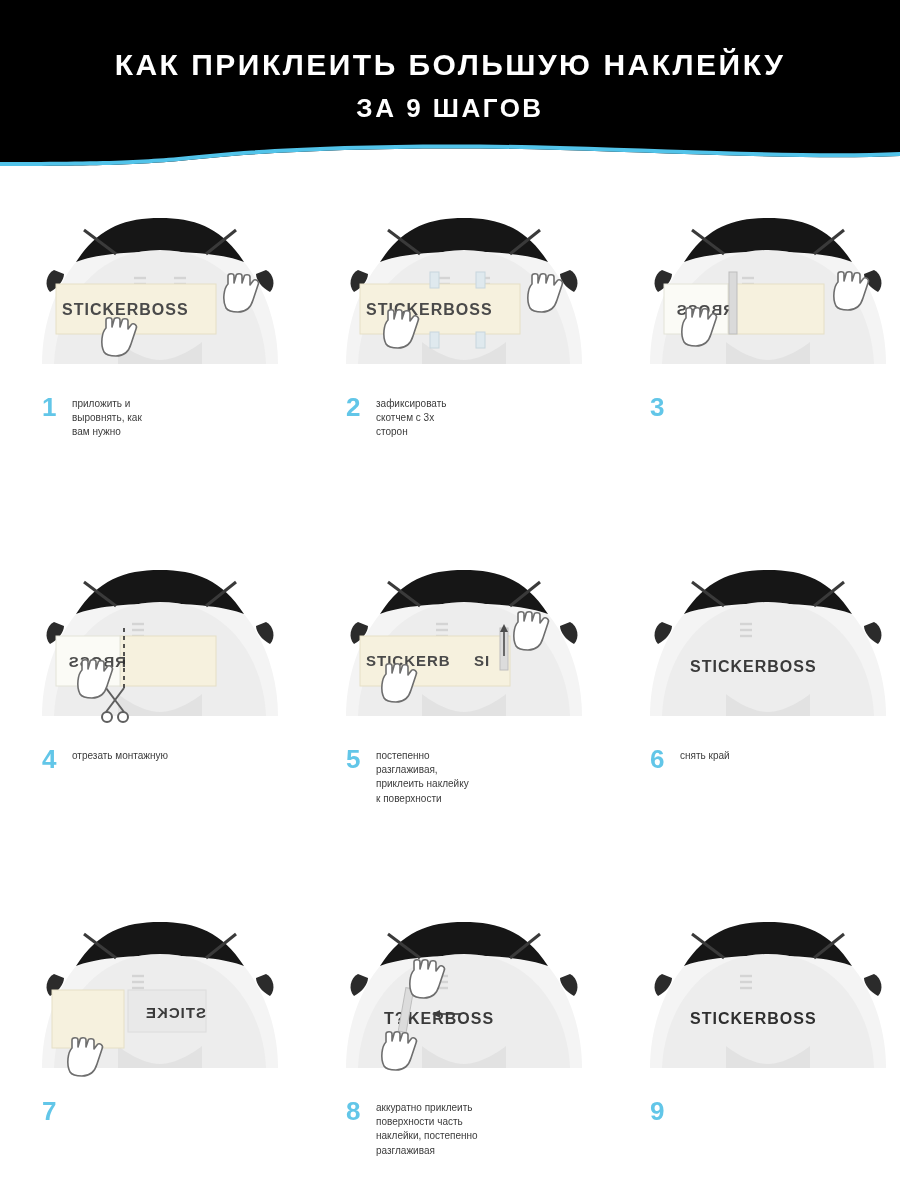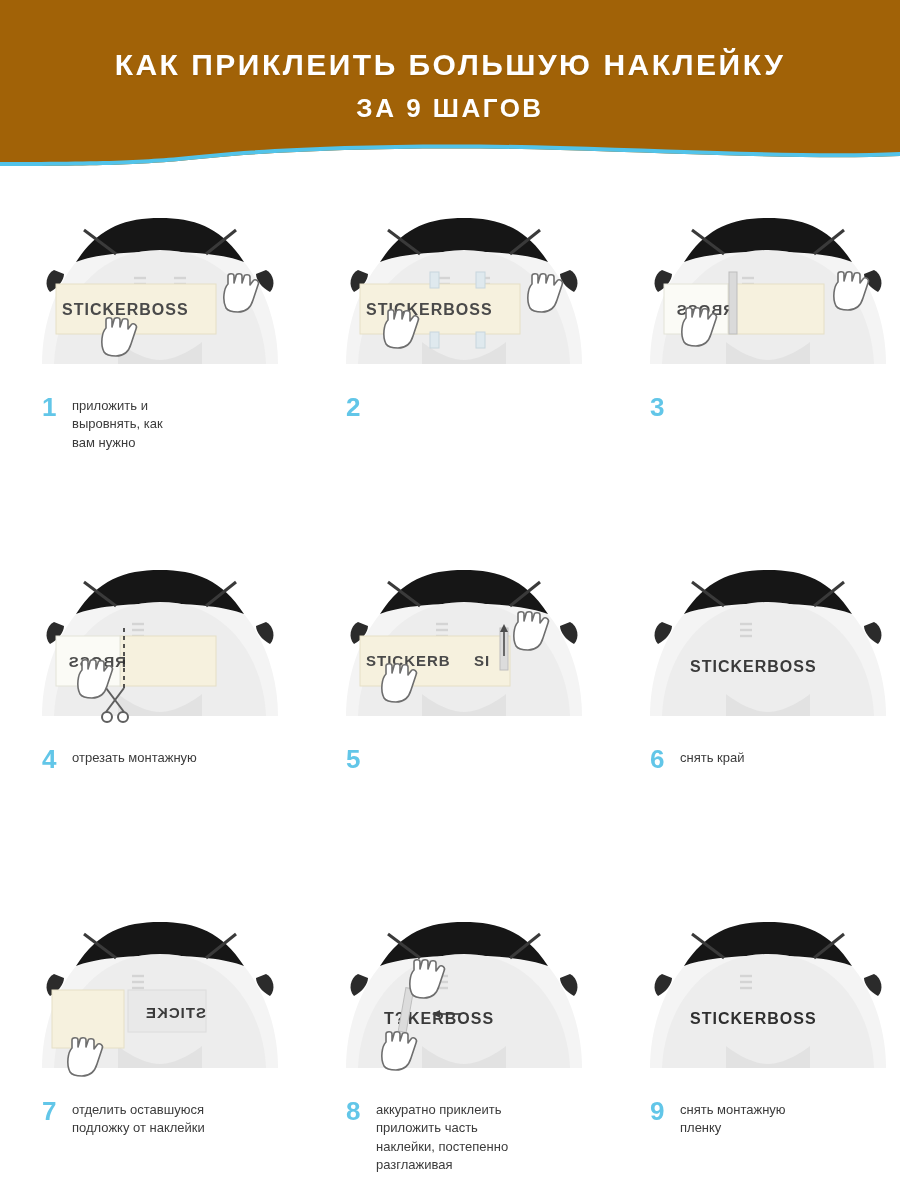--- a/index.html
+++ b/index.html
@@ -12,21 +12,21 @@
     background: #ffffff;
     font-family: "Liberation Sans", sans-serif;
     overflow: hidden;
   }
 
   
   .header {
     position: relative;
     width: 900px;
     height: 178px;
-    background: #a16207;
+    background: #000000;
     overflow: hidden;
   }
   .header-inner {
     padding-top: 46px;
     text-align: center;
   }
   .header-title-l1 {
     font-size: 30px;
     font-weight: bold;
     letter-spacing: 2.5px;
@@ -85,21 +85,21 @@
   }
   .stepnum {
     font-size: 26px;
     font-weight: bold;
     color: #62c6e8;
     width: 30px;
     flex: 0 0 30px;
     line-height: 1.05;
   }
   .steptext {
-    font-size: 13px;
+    font-size: 10px;
     color: #3b3b3b;
     line-height: 1.42;
     padding-top: 3px;
     white-space: pre-line;
   }
 
   
   .row-gap {
     height: 18px;
     grid-column: 1 / span 3;
@@ -200,20 +200,23 @@
         <g transform="translate(202,82)">
           <path d="M4,34 C0,26 2,14 6,10 L6,2 C6,-1 12,-1 12,2 L12,9 L14,2 C14,-1 20,-1 20,2 L20,9 L22,3 C22,0 28,0 28,3 L28,11 L31,7 C33,4 38,7 36,11 L31,26 C29,33 24,38 16,38 C10,38 6,37 4,34 Z" fill="#ffffff" stroke="#6e6e6e" stroke-width="1.6" stroke-linejoin="round"></path>
         </g>
         <g transform="translate(58,118)">
           <path d="M4,34 C0,26 2,14 6,10 L6,2 C6,-1 12,-1 12,2 L12,9 L14,2 C14,-1 20,-1 20,2 L20,9 L22,3 C22,0 28,0 28,3 L28,11 L31,7 C33,4 38,7 36,11 L31,26 C29,33 24,38 16,38 C10,38 6,37 4,34 Z" fill="#ffffff" stroke="#6e6e6e" stroke-width="1.6" stroke-linejoin="round"></path>
         </g>
       </svg>
     </div>
     <div class="steprow">
       <div class="stepnum">2</div>
+      <div class="steptext">зафиксировать
+скотчем с 3х
+сторон</div>
     </div>
   </div>
 
   <div class="cell">
     <div class="illus">
       <svg width="280" height="190" viewBox="0 0 280 190">
         <path d="M18,172 C18,100 60,24 140,24 C220,24 262,100 262,172 Z" fill="#ffffff"></path>
         <path d="M22,172 C22,104 62,30 140,30 C218,30 258,104 258,172 Z" fill="#f4f4f4"></path>
         <path d="M56,70 C78,36 104,26 140,26 C176,26 202,36 224,70 C190,56 90,56 56,70 Z" fill="#161616"></path>
         <path d="M64,38 L96,62" stroke="#3a3a3a" stroke-width="3" fill="none"></path>
@@ -316,20 +319,24 @@
         <g transform="translate(188,68)">
           <path d="M4,34 C0,26 2,14 6,10 L6,2 C6,-1 12,-1 12,2 L12,9 L14,2 C14,-1 20,-1 20,2 L20,9 L22,3 C22,0 28,0 28,3 L28,11 L31,7 C33,4 38,7 36,11 L31,26 C29,33 24,38 16,38 C10,38 6,37 4,34 Z" fill="#ffffff" stroke="#6e6e6e" stroke-width="1.6" stroke-linejoin="round"></path>
         </g>
         <g transform="translate(56,120)">
           <path d="M4,34 C0,26 2,14 6,10 L6,2 C6,-1 12,-1 12,2 L12,9 L14,2 C14,-1 20,-1 20,2 L20,9 L22,3 C22,0 28,0 28,3 L28,11 L31,7 C33,4 38,7 36,11 L31,26 C29,33 24,38 16,38 C10,38 6,37 4,34 Z" fill="#ffffff" stroke="#6e6e6e" stroke-width="1.6" stroke-linejoin="round"></path>
         </g>
       </svg>
     </div>
     <div class="steprow">
       <div class="stepnum">5</div>
+      <div class="steptext">постепенно
+разглаживая,
+приклеить наклейку
+к поверхности</div>
     </div>
   </div>
 
   <div class="cell">
     <div class="illus">
       <svg width="280" height="190" viewBox="0 0 280 190">
         <path d="M18,172 C18,100 60,24 140,24 C220,24 262,100 262,172 Z" fill="#ffffff"></path>
         <path d="M22,172 C22,104 62,30 140,30 C218,30 258,104 258,172 Z" fill="#f4f4f4"></path>
         <path d="M56,70 C78,36 104,26 140,26 C176,26 202,36 224,70 C190,56 90,56 56,70 Z" fill="#161616"></path>
         <path d="M64,38 L96,62" stroke="#3a3a3a" stroke-width="3" fill="none"></path>
@@ -376,22 +383,20 @@
 
         <rect x="108" y="94" width="78" height="42" fill="#e9e9e9" stroke="#dcdcdc" stroke-width="1"></rect>
         <text x="112" y="122" font-family="'Liberation Sans',sans-serif" font-size="15" font-weight="bold" letter-spacing="1" fill="#3a3a3a" transform="translate(298,0) scale(-1,1)">STICKE</text>
         <g transform="translate(46,142)">
           <path d="M4,34 C0,26 2,14 6,10 L6,2 C6,-1 12,-1 12,2 L12,9 L14,2 C14,-1 20,-1 20,2 L20,9 L22,3 C22,0 28,0 28,3 L28,11 L31,7 C33,4 38,7 36,11 L31,26 C29,33 24,38 16,38 C10,38 6,37 4,34 Z" fill="#ffffff" stroke="#6e6e6e" stroke-width="1.6" stroke-linejoin="round"></path>
         </g>
       </svg>
     </div>
     <div class="steprow">
       <div class="stepnum">7</div>
-      <div class="steptext">отделить оставшуюся
-подложку от наклейки</div>
     </div>
   </div>
 
   <div class="cell">
     <div class="illus">
       <svg width="280" height="190" viewBox="0 0 280 190">
         <path d="M18,172 C18,100 60,24 140,24 C220,24 262,100 262,172 Z" fill="#ffffff"></path>
         <path d="M22,172 C22,104 62,30 140,30 C218,30 258,104 258,172 Z" fill="#f4f4f4"></path>
         <path d="M56,70 C78,36 104,26 140,26 C176,26 202,36 224,70 C190,56 90,56 56,70 Z" fill="#161616"></path>
         <path d="M64,38 L96,62" stroke="#3a3a3a" stroke-width="3" fill="none"></path>
@@ -415,21 +420,21 @@
           <path d="M4,34 C0,26 2,14 6,10 L6,2 C6,-1 12,-1 12,2 L12,9 L14,2 C14,-1 20,-1 20,2 L20,9 L22,3 C22,0 28,0 28,3 L28,11 L31,7 C33,4 38,7 36,11 L31,26 C29,33 24,38 16,38 C10,38 6,37 4,34 Z" fill="#ffffff" stroke="#6e6e6e" stroke-width="1.6" stroke-linejoin="round"></path>
         </g>
         <g transform="translate(56,136)">
           <path d="M4,34 C0,26 2,14 6,10 L6,2 C6,-1 12,-1 12,2 L12,9 L14,2 C14,-1 20,-1 20,2 L20,9 L22,3 C22,0 28,0 28,3 L28,11 L31,7 C33,4 38,7 36,11 L31,26 C29,33 24,38 16,38 C10,38 6,37 4,34 Z" fill="#ffffff" stroke="#6e6e6e" stroke-width="1.6" stroke-linejoin="round"></path>
         </g>
       </svg>
     </div>
     <div class="steprow">
       <div class="stepnum">8</div>
       <div class="steptext">аккуратно приклеить
-приложить часть
+поверхности часть
 наклейки, постепенно
 разглаживая</div>
     </div>
   </div>
 
   <div class="cell">
     <div class="illus">
       <svg width="280" height="190" viewBox="0 0 280 190">
         <path d="M18,172 C18,100 60,24 140,24 C220,24 262,100 262,172 Z" fill="#ffffff"></path>
         <path d="M22,172 C22,104 62,30 140,30 C218,30 258,104 258,172 Z" fill="#f4f4f4"></path>
@@ -443,18 +448,16 @@
         <g stroke="#d4d4d4" stroke-width="2.4">
           <path d="M112,80 L124,80"></path>
             <path d="M112,86 L124,86"></path>
             <path d="M112,92 L124,92"></path>
         </g>
         <text x="62" y="128" font-family="'Liberation Sans',sans-serif" font-size="16" font-weight="bold" letter-spacing="1" fill="#2f2f2f">STICKERBOSS</text>
       </svg>
     </div>
     <div class="steprow">
       <div class="stepnum">9</div>
-      <div class="steptext">снять монтажную
-пленку</div>
     </div>
   </div>
 
 </div>
 
 </body></html>

